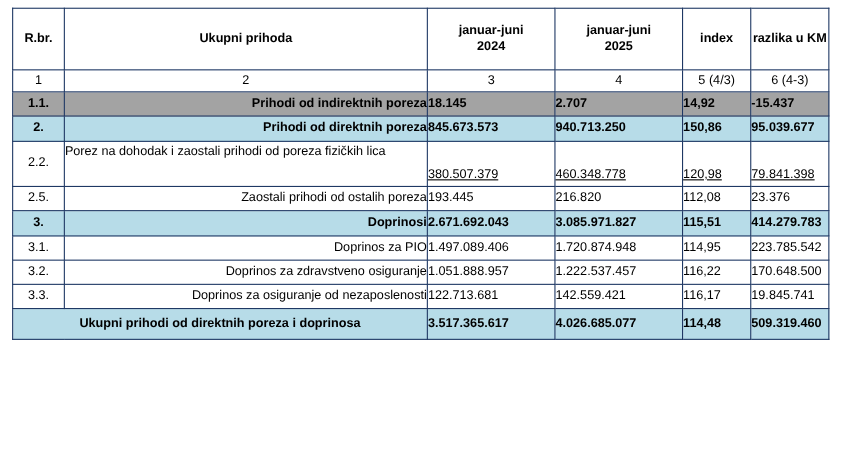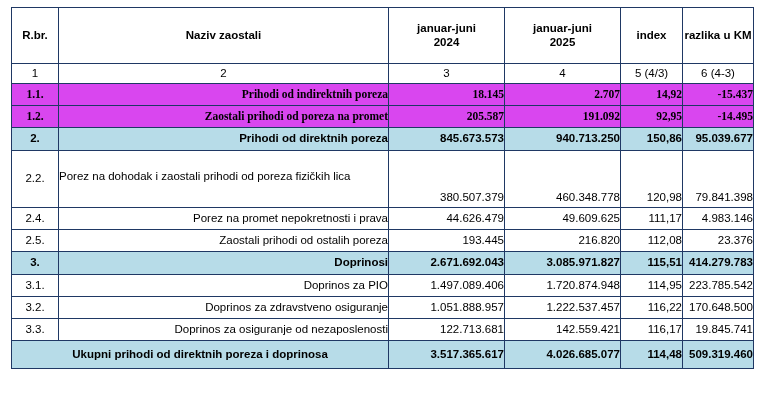--- a/index.html
+++ b/index.html
@@ -70,42 +70,41 @@
   td.rbr {
     text-align: center;
     padding: 2px 2px;
     white-space: nowrap;
   }
   td.name {
     text-align: right;
     padding: 2px 4px 2px 7px;
   }
   td.num {
-    text-align: right;
+    text-align: left;
     padding: 2px 4px;
     white-space: nowrap;
   }
   td.name-just {
     text-align: justify;
     text-align-last: left;
     padding: 2px 6px 2px 7px;
   }
 
   
   tr.r-plain td { height: 21px; background: #ffffff; }
 
-  tr.r-tall td  { height: 34px; background: #ffffff; vertical-align: top; padding-top: 19px; }
-  tr.r-tall td.num { vertical-align: bottom; padding-bottom: 3px; }
+  tr.r-tall td  { height: 34px; background: #ffffff; vertical-align: top; padding-top: 3px; }
+  tr.r-tall td.num { vertical-align: bottom; padding-bottom: 3px; text-decoration: underline; }
   tr.r-tall td.rbr { vertical-align: middle; padding-top: 0; }
 
   tr.r-light td {
-    background: #d946ef;
+    background: #a3a3a3;
     font-weight: bold;
     height: 21px;
-    font-family: Liberation Serif, serif;
   }
   tr.r-strong td {
     background: #b7dce8;
     font-weight: bold;
     height: 22px;
   }
   tr.r-total td {
     background: #b7dce8;
     font-weight: bold;
     height: 23px;
@@ -124,21 +123,21 @@
       <col class="c-rbr">
       <col class="c-name">
       <col class="c-2024">
       <col class="c-2025">
       <col class="c-index">
       <col class="c-diff">
     </colgroup>
     <thead>
       <tr>
         <th>R.br.</th>
-        <th>Naziv zaostali</th>
+        <th>Ukupni prihoda</th>
         <th>
           <span>januar-juni</span>
           <span class="hdr-line2">2024</span>
         </th>
         <th>
           <span>januar-juni</span>
           <span class="hdr-line2">2025</span>
         </th>
         <th>index</th>
         <th>razlika u KM</th>
@@ -155,51 +154,35 @@
       </tr>
 
     <tr class="r-light">
           <td class="rbr">1.1.</td>
           <td class="name">Prihodi od indirektnih poreza</td>
           <td class="num">18.145</td>
           <td class="num">2.707</td>
           <td class="num">14,92</td>
           <td class="num">-15.437</td>
         </tr>
-        <tr class="r-light">
-          <td class="rbr">1.2.</td>
-          <td class="name">Zaostali prihodi od poreza na promet</td>
-          <td class="num">205.587</td>
-          <td class="num">191.092</td>
-          <td class="num">92,95</td>
-          <td class="num">-14.495</td>
-        </tr>
         <tr class="r-strong">
           <td class="rbr">2.</td>
           <td class="name">Prihodi od direktnih poreza</td>
           <td class="num">845.673.573</td>
           <td class="num">940.713.250</td>
           <td class="num">150,86</td>
           <td class="num">95.039.677</td>
         </tr>
         <tr class="r-tall">
           <td class="rbr">2.2.</td>
           <td class="name name-just">Porez na dohodak i zaostali prihodi od poreza fizičkih lica</td>
           <td class="num">380.507.379</td>
           <td class="num">460.348.778</td>
           <td class="num">120,98</td>
           <td class="num">79.841.398</td>
-        </tr>
-        <tr class="r-plain">
-          <td class="rbr">2.4.</td>
-          <td class="name">Porez na promet nepokretnosti i prava</td>
-          <td class="num">44.626.479</td>
-          <td class="num">49.609.625</td>
-          <td class="num">111,17</td>
-          <td class="num">4.983.146</td>
         </tr>
         <tr class="r-plain">
           <td class="rbr">2.5.</td>
           <td class="name">Zaostali prihodi od ostalih poreza</td>
           <td class="num">193.445</td>
           <td class="num">216.820</td>
           <td class="num">112,08</td>
           <td class="num">23.376</td>
         </tr>
         <tr class="r-strong">

